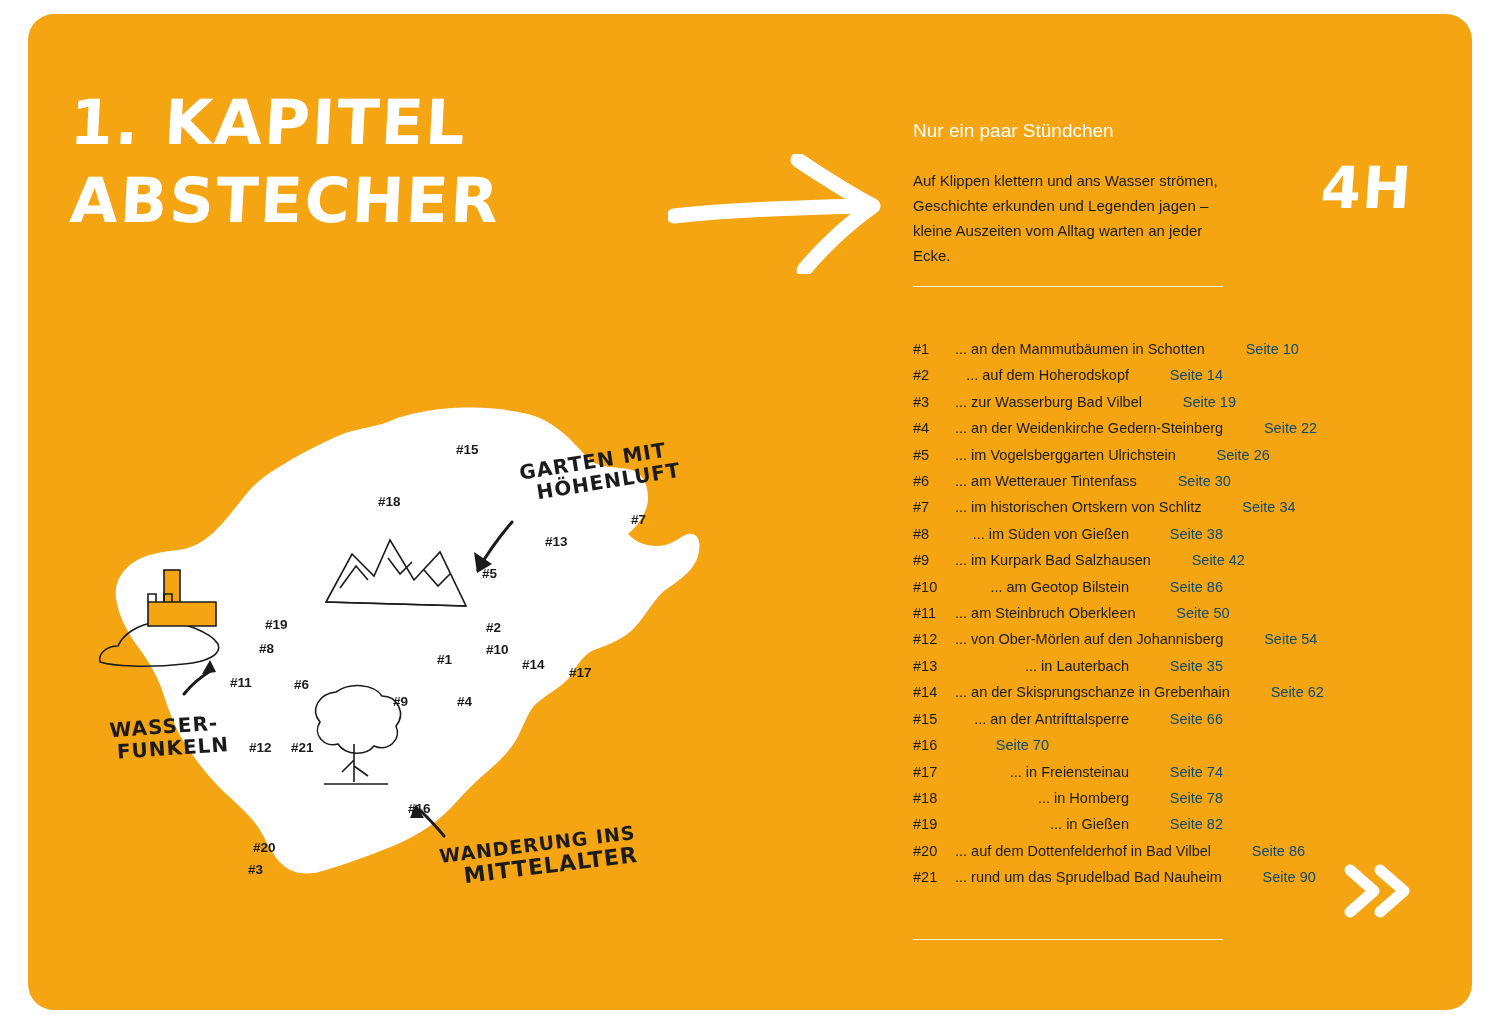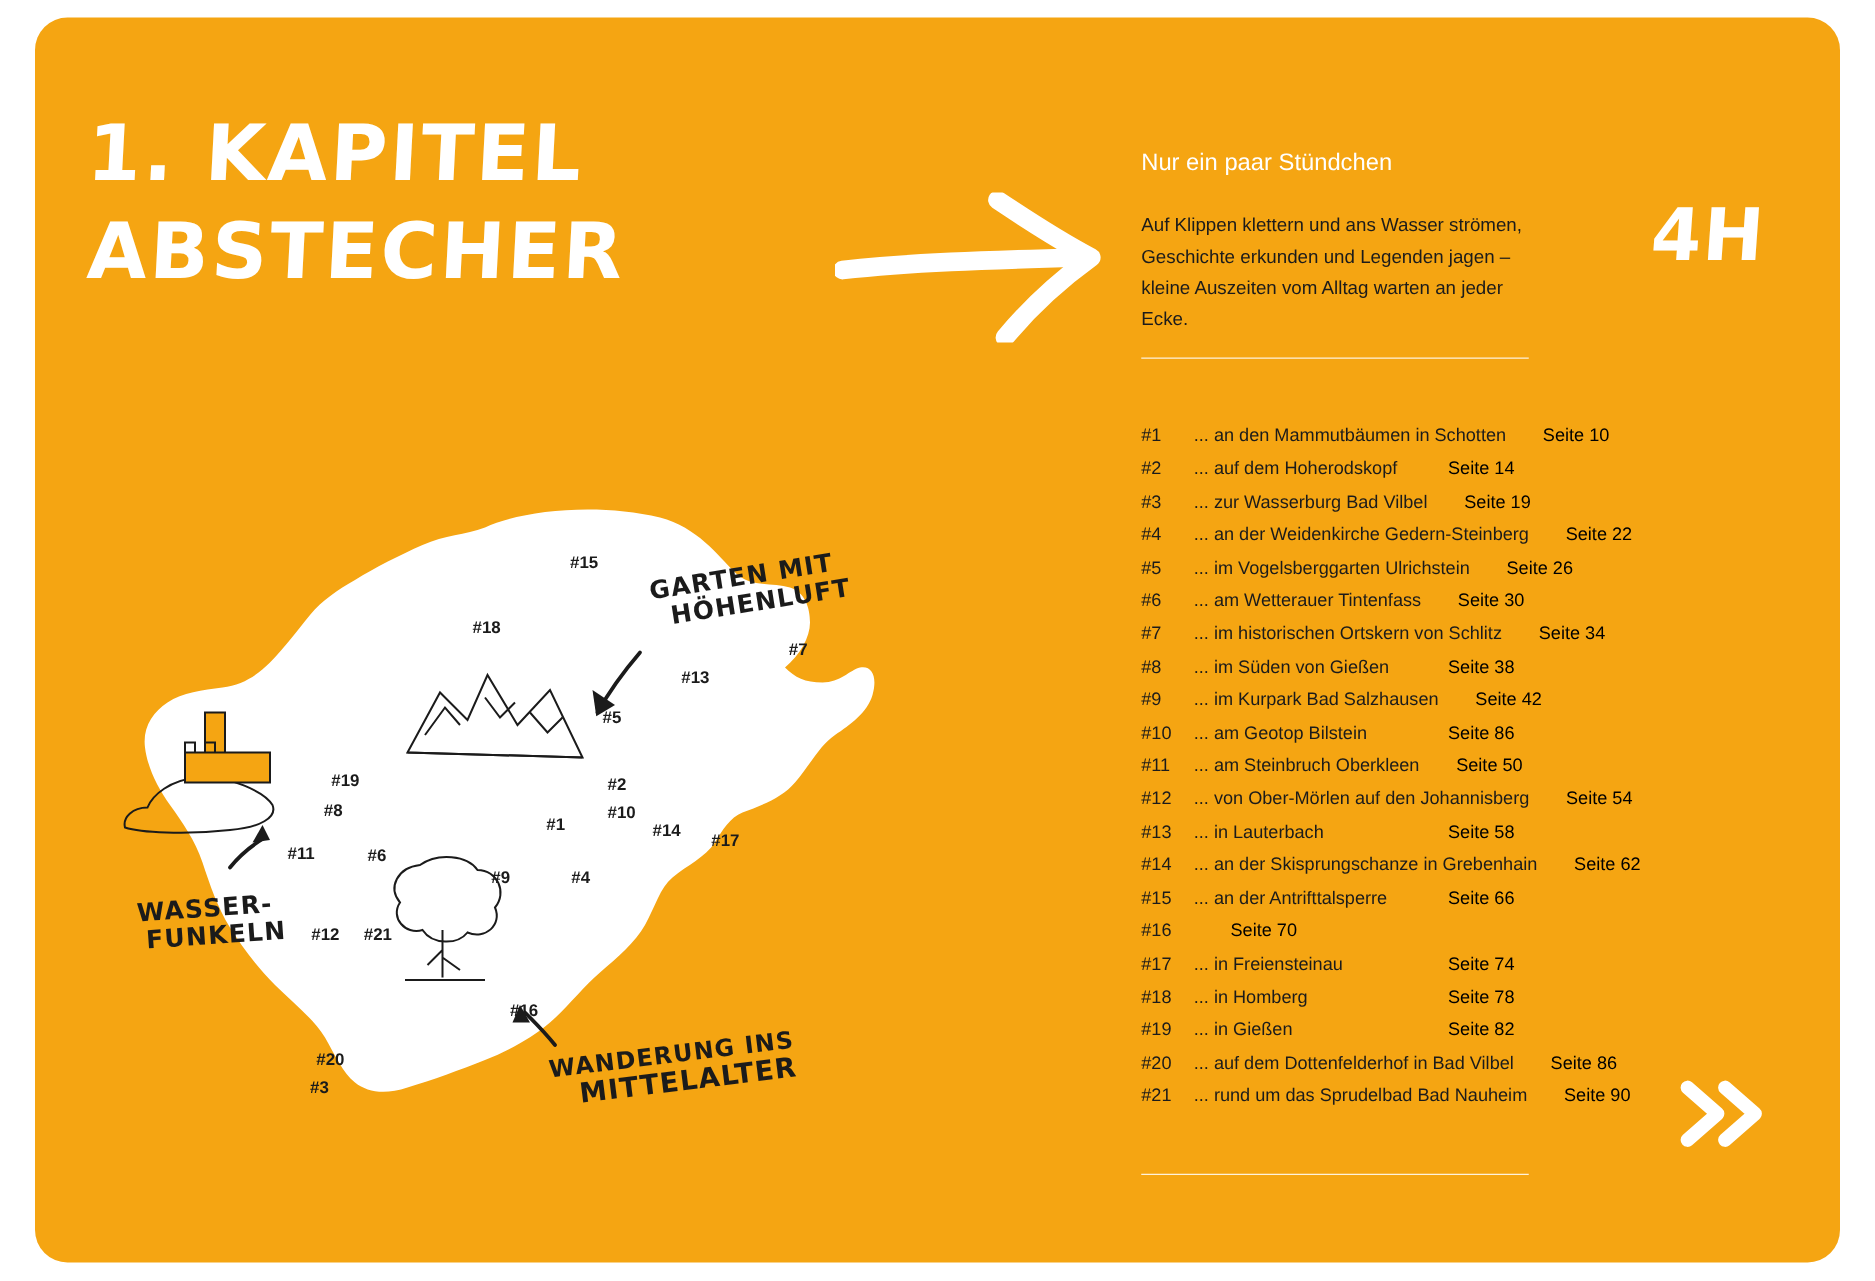--- a/index.html
+++ b/index.html
@@ -106,25 +106,26 @@
     line-height: 26.4px;
     color: #1b1b1b;
     white-space: nowrap;
   }
   .toc-num {
     width: 42px;
     flex: 0 0 42px;
   }
   .toc-label {
     flex: 1 1 auto;
+    text-align: right;
   }
   .toc-page {
     flex: 0 0 76px;
-    text-align: center;
-    color: #000000;
+    text-align: right;
+    color: #0c4a6e;
     padding-left: 18px;
   }
   .toc-rule {
     position: absolute;
     left: 885px;
     top: 925px;
     width: 310px;
     border-top: 1px solid #ffffff;
     opacity: .85;
   }
@@ -269,21 +270,21 @@
       <span class="toc-page">Seite 50</span>
     </div>
     <div class="toc-row">
       <span class="toc-num">#12</span>
       <span class="toc-label">... von Ober-Mörlen auf den Johannisberg</span>
       <span class="toc-page">Seite 54</span>
     </div>
     <div class="toc-row">
       <span class="toc-num">#13</span>
       <span class="toc-label">... in Lauterbach</span>
-      <span class="toc-page">Seite 58</span>
+      <span class="toc-page">Seite 35</span>
     </div>
     <div class="toc-row">
       <span class="toc-num">#14</span>
       <span class="toc-label">... an der Skisprungschanze in Grebenhain</span>
       <span class="toc-page">Seite 62</span>
     </div>
     <div class="toc-row">
       <span class="toc-num">#15</span>
       <span class="toc-label">... an der Antrifttalsperre</span>
       <span class="toc-page">Seite 66</span>

